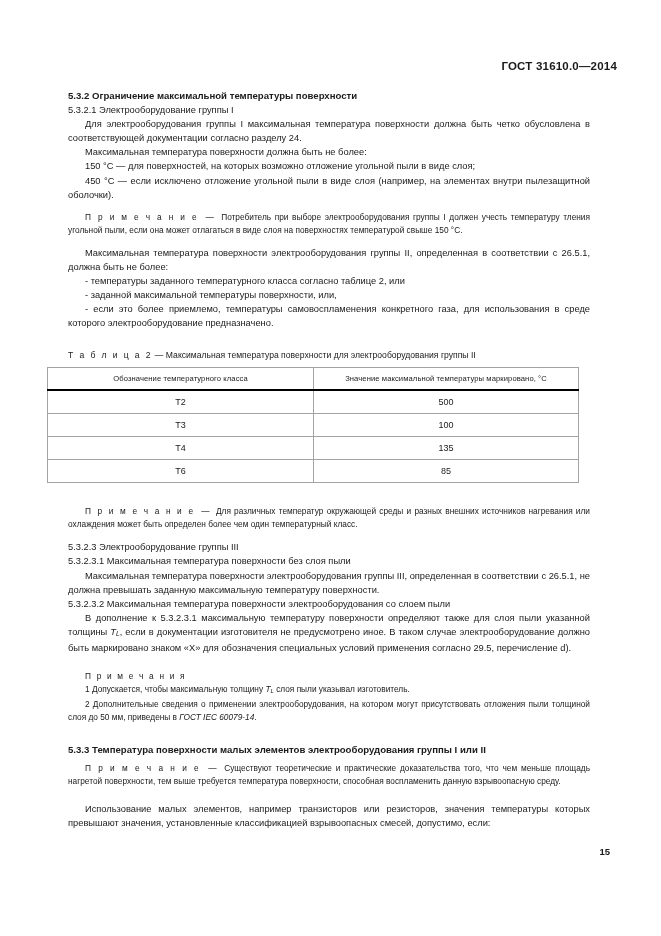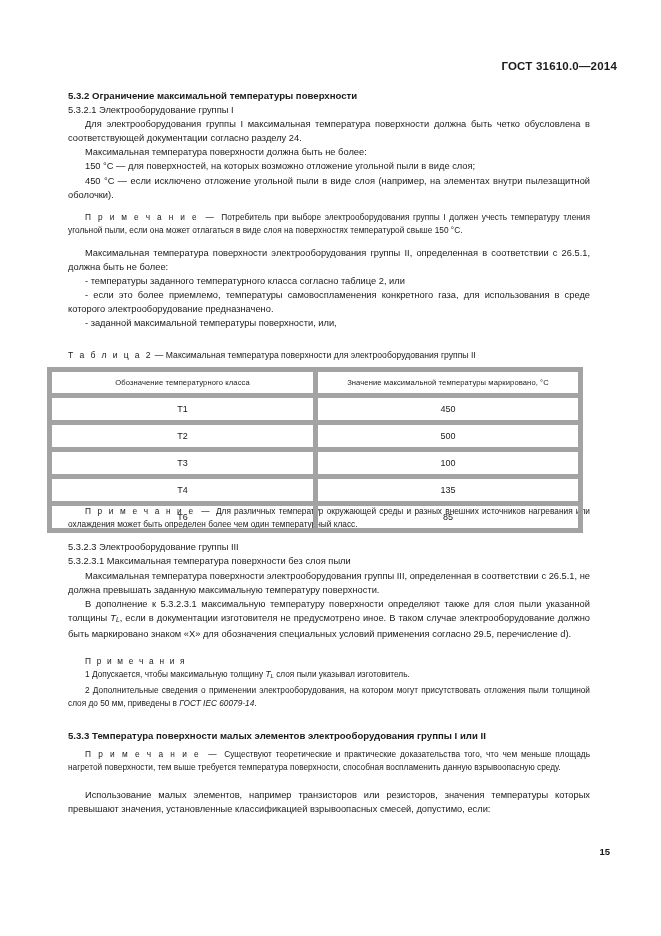--- a/index.html
+++ b/index.html
@@ -86,21 +86,21 @@
     text-indent: 0;
   }
   .tbl-caption .sp { letter-spacing: 1.9px; }
   table.t2 {
     border-collapse: collapse;
     width: 531px;
     margin: 0;
     table-layout: fixed;
   }
   table.t2 td, table.t2 th {
-    border: 5px solid #a3a3a3;
+    border: 1px solid #a3a3a3;
     font-weight: normal;
     text-align: center;
     vertical-align: middle;
   }
   table.t2 th {
     font-size: 7.6px;
     height: 21px;
     padding: 0 4px;
     letter-spacing: 0.1px;
   }
@@ -150,40 +150,41 @@
 
     <p class="note"><span class="note-sp">П р и м е ч а н и е</span>&nbsp; <span>—</span>&nbsp; <span>Потребитель при выборе электрооборудования группы I должен учесть температуру тления угольной пыли, если она может отлагаться в виде слоя на поверхностях температурой свыше 150 °С.</span></p>
 
     <div class="gap-m"></div>
 
 
     <p class="ind">Максимальная температура поверхности электрооборудования группы II, определенная в соответствии с 26.5.1, должна быть не более:</p>
 
     <p class="ind">- температуры заданного температурного класса согласно таблице 2, или</p>
 
+    <p class="ind">- заданной максимальной температуры поверхности, или,</p>
+
     <p class="ind">- если это более приемлемо, температуры самовоспламенения конкретного газа, для использования в среде которого электрооборудование предназначено.</p>
 
-    <p class="ind">- заданной максимальной температуры поверхности, или,</p>
-
     <div class="gap-xl"></div>
 
     <p class="tbl-caption"><span class="sp">Т а б л и ц а  2</span> <span>—</span> <span>Максимальная температура поверхности для электрооборудования группы II</span></p>
 
     <div style="height:143px"></div>
 
     <p class="note"><span class="note-sp">П р и м е ч а н и е</span>&nbsp; <span>—</span>&nbsp; <span>Для различных температур окружающей среды и разных внешних источников нагревания или охлаждения может быть определен более чем один температурный класс.</span></p>
 
     <div class="gap-m"></div>
 
     <p class="noind">5.3.2.3 Электрооборудование группы III</p>
 
     <p class="noind">5.3.2.3.1 Максимальная температура поверхности без слоя пыли</p>
 
     <p class="ind">Максимальная температура поверхности электрооборудования группы III, определенная в соответствии с 26.5.1, не должна превышать заданную максимальную температуру поверхности.</p>
 
+    <p class="noind">5.3.2.3.2 Максимальная температура поверхности электрооборудования со слоем пыли</p>
 
     <p class="ind"><span>В дополнение к 5.3.2.3.1 максимальную температуру поверхности определяют также для слоя пыли указанной толщины </span><span class="var"><span>T</span><sub>L</sub></span><span>, если в документации изготовителя не предусмотрено иное. В таком случае электрооборудование должно быть маркировано знаком «Х» для обозначения специальных условий применения согласно 29.5, перечисление d).</span></p>
 
     <div class="gap-l"></div>
 
     <p class="note-num"><span class="note-sp">П р и м е ч а н и я</span></p>
 
     <p class="note-num"><span>1 Допускается, чтобы максимальную толщину </span><span class="var"><span>T</span><sub>L</sub></span><span> слоя пыли указывал изготовитель.</span></p>
 
     <p class="note-num"><span>2 Дополнительные сведения о применении электрооборудования, на котором могут присутствовать отложения пыли толщиной слоя до 50 мм, приведены в </span><span class="ital">ГОСТ IEC 60079-14</span><span>.</span></p>
@@ -209,24 +210,20 @@
         <col class="col-b">
       </colgroup>
       <thead>
         <tr>
           <th>Обозначение температурного класса</th>
           <th>Значение максимальной температуры маркировано, °С</th>
         </tr>
       </thead>
       <tbody>
         <tr>
-          <td>Т1</td>
-          <td>450</td>
-        </tr>
-        <tr>
           <td>Т2</td>
           <td>500</td>
         </tr>
         <tr>
           <td>Т3</td>
           <td>100</td>
         </tr>
         <tr>
           <td>Т4</td>
           <td>135</td>

